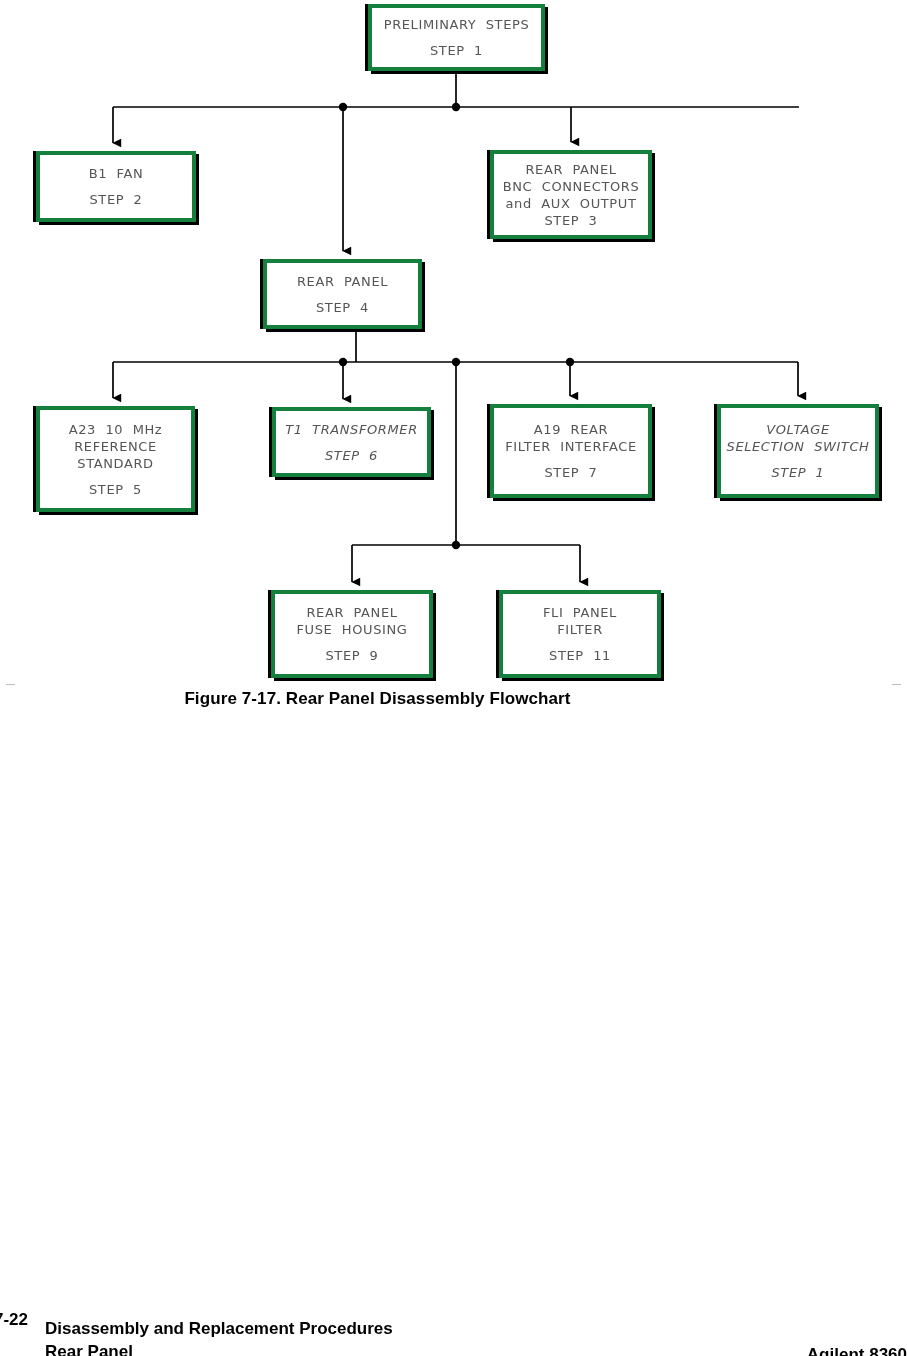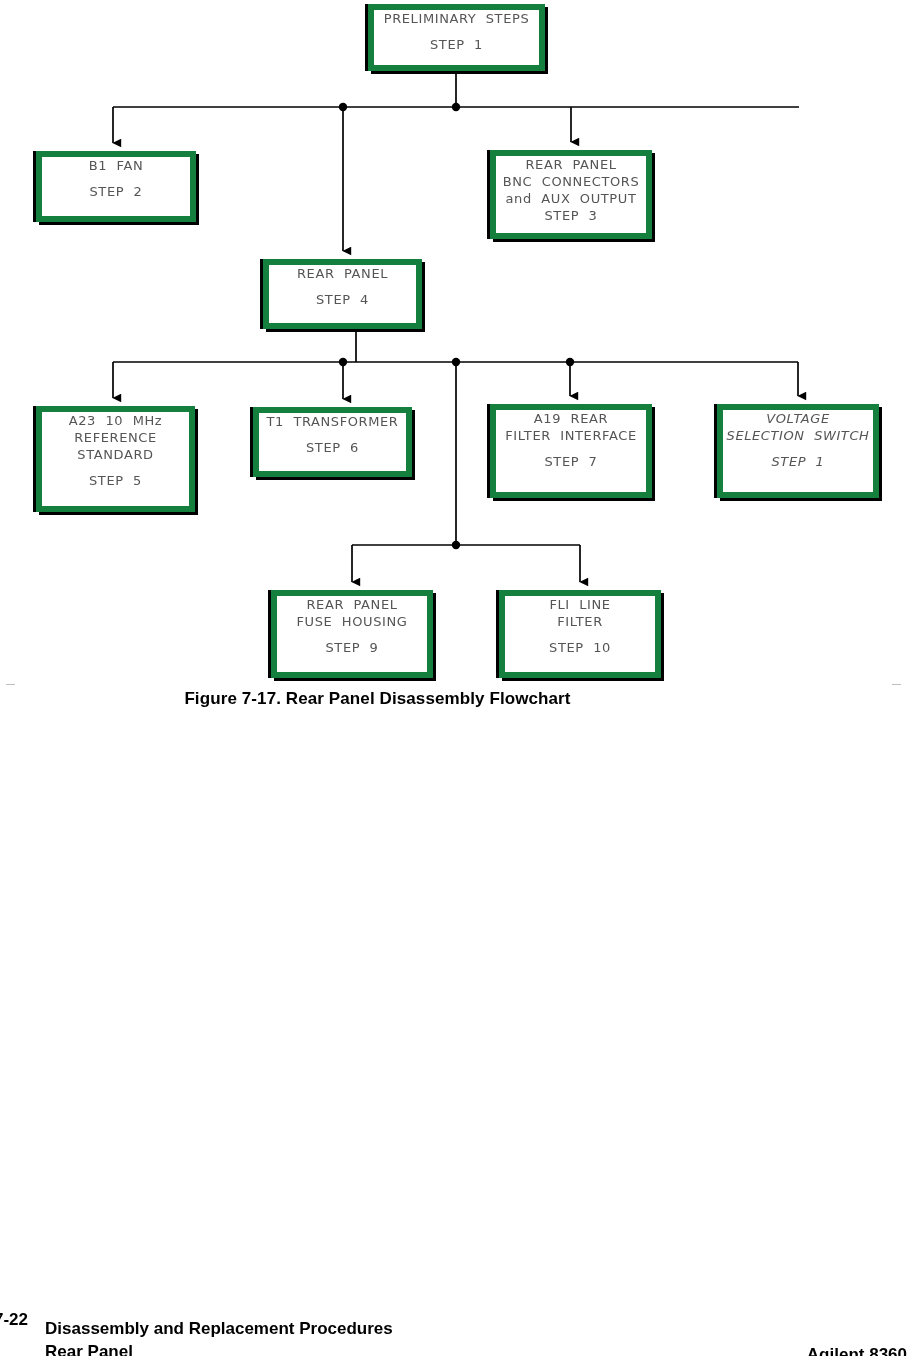--- a/index.html
+++ b/index.html
@@ -35,26 +35,26 @@
     width: 907px;
     height: 700px;
     pointer-events: none;
   }
 
   
   .flow-box {
     position: absolute;
     box-sizing: border-box;
     background: #ffffff;
-    border: 6px solid #15803d;
+    border: 4px solid #15803d;
     box-shadow: 3px 3px 0 0 #000000, -3px 0 0 0 #000000, 0 -0px 0 0 #000000;
     display: flex;
     flex-direction: column;
     align-items: center;
-    justify-content: flex-start;
+    justify-content: center;
     z-index: 2;
   }
   .flow-box .line {
     font-family: "DejaVu Sans", sans-serif;
     font-size: 13px;
     letter-spacing: 0.6px;
     color: #555555;
     line-height: 17px;
     white-space: pre;
     text-align: center;
@@ -213,21 +213,21 @@
           <div class="line spacer"></div>
           <div class="line">STEP  4</div>
         </div>
         <div class="flow-box" style="left: 36px; top: 406px; width: 159px; height: 106px;">
           <div class="line">A23  10  MHz</div>
           <div class="line">REFERENCE</div>
           <div class="line">STANDARD</div>
           <div class="line spacer"></div>
           <div class="line">STEP  5</div>
         </div>
-        <div class="flow-box" style="left: 253px; top: 407px; width: 159px; height: 70px;">
+        <div class="flow-box" style="left: 272px; top: 407px; width: 159px; height: 70px; font-style: italic;">
           <div class="line">T1  TRANSFORMER</div>
           <div class="line spacer"></div>
           <div class="line">STEP  6</div>
         </div>
         <div class="flow-box" style="left: 490px; top: 404px; width: 162px; height: 94px;">
           <div class="line">A19  REAR</div>
           <div class="line">FILTER  INTERFACE</div>
           <div class="line spacer"></div>
           <div class="line">STEP  7</div>
         </div>
@@ -237,24 +237,24 @@
           <div class="line spacer"></div>
           <div class="line">STEP  1</div>
         </div>
         <div class="flow-box" style="left: 271px; top: 590px; width: 162px; height: 88px;">
           <div class="line">REAR  PANEL</div>
           <div class="line">FUSE  HOUSING</div>
           <div class="line spacer"></div>
           <div class="line">STEP  9</div>
         </div>
         <div class="flow-box" style="left: 499px; top: 590px; width: 162px; height: 88px;">
-          <div class="line">FLI  LINE</div>
+          <div class="line">FLI  PANEL</div>
           <div class="line">FILTER</div>
           <div class="line spacer"></div>
-          <div class="line">STEP  10</div>
+          <div class="line">STEP  11</div>
         </div>
       </div>
   </div>
 
   <div class="crop-tick" style="left:6px; top:684px;"></div>
   <div class="crop-tick" style="left:892px; top:684px;"></div>
 
   <div id="caption">Figure 7-17. Rear Panel Disassembly Flowchart</div>
 
   <div id="footer">

